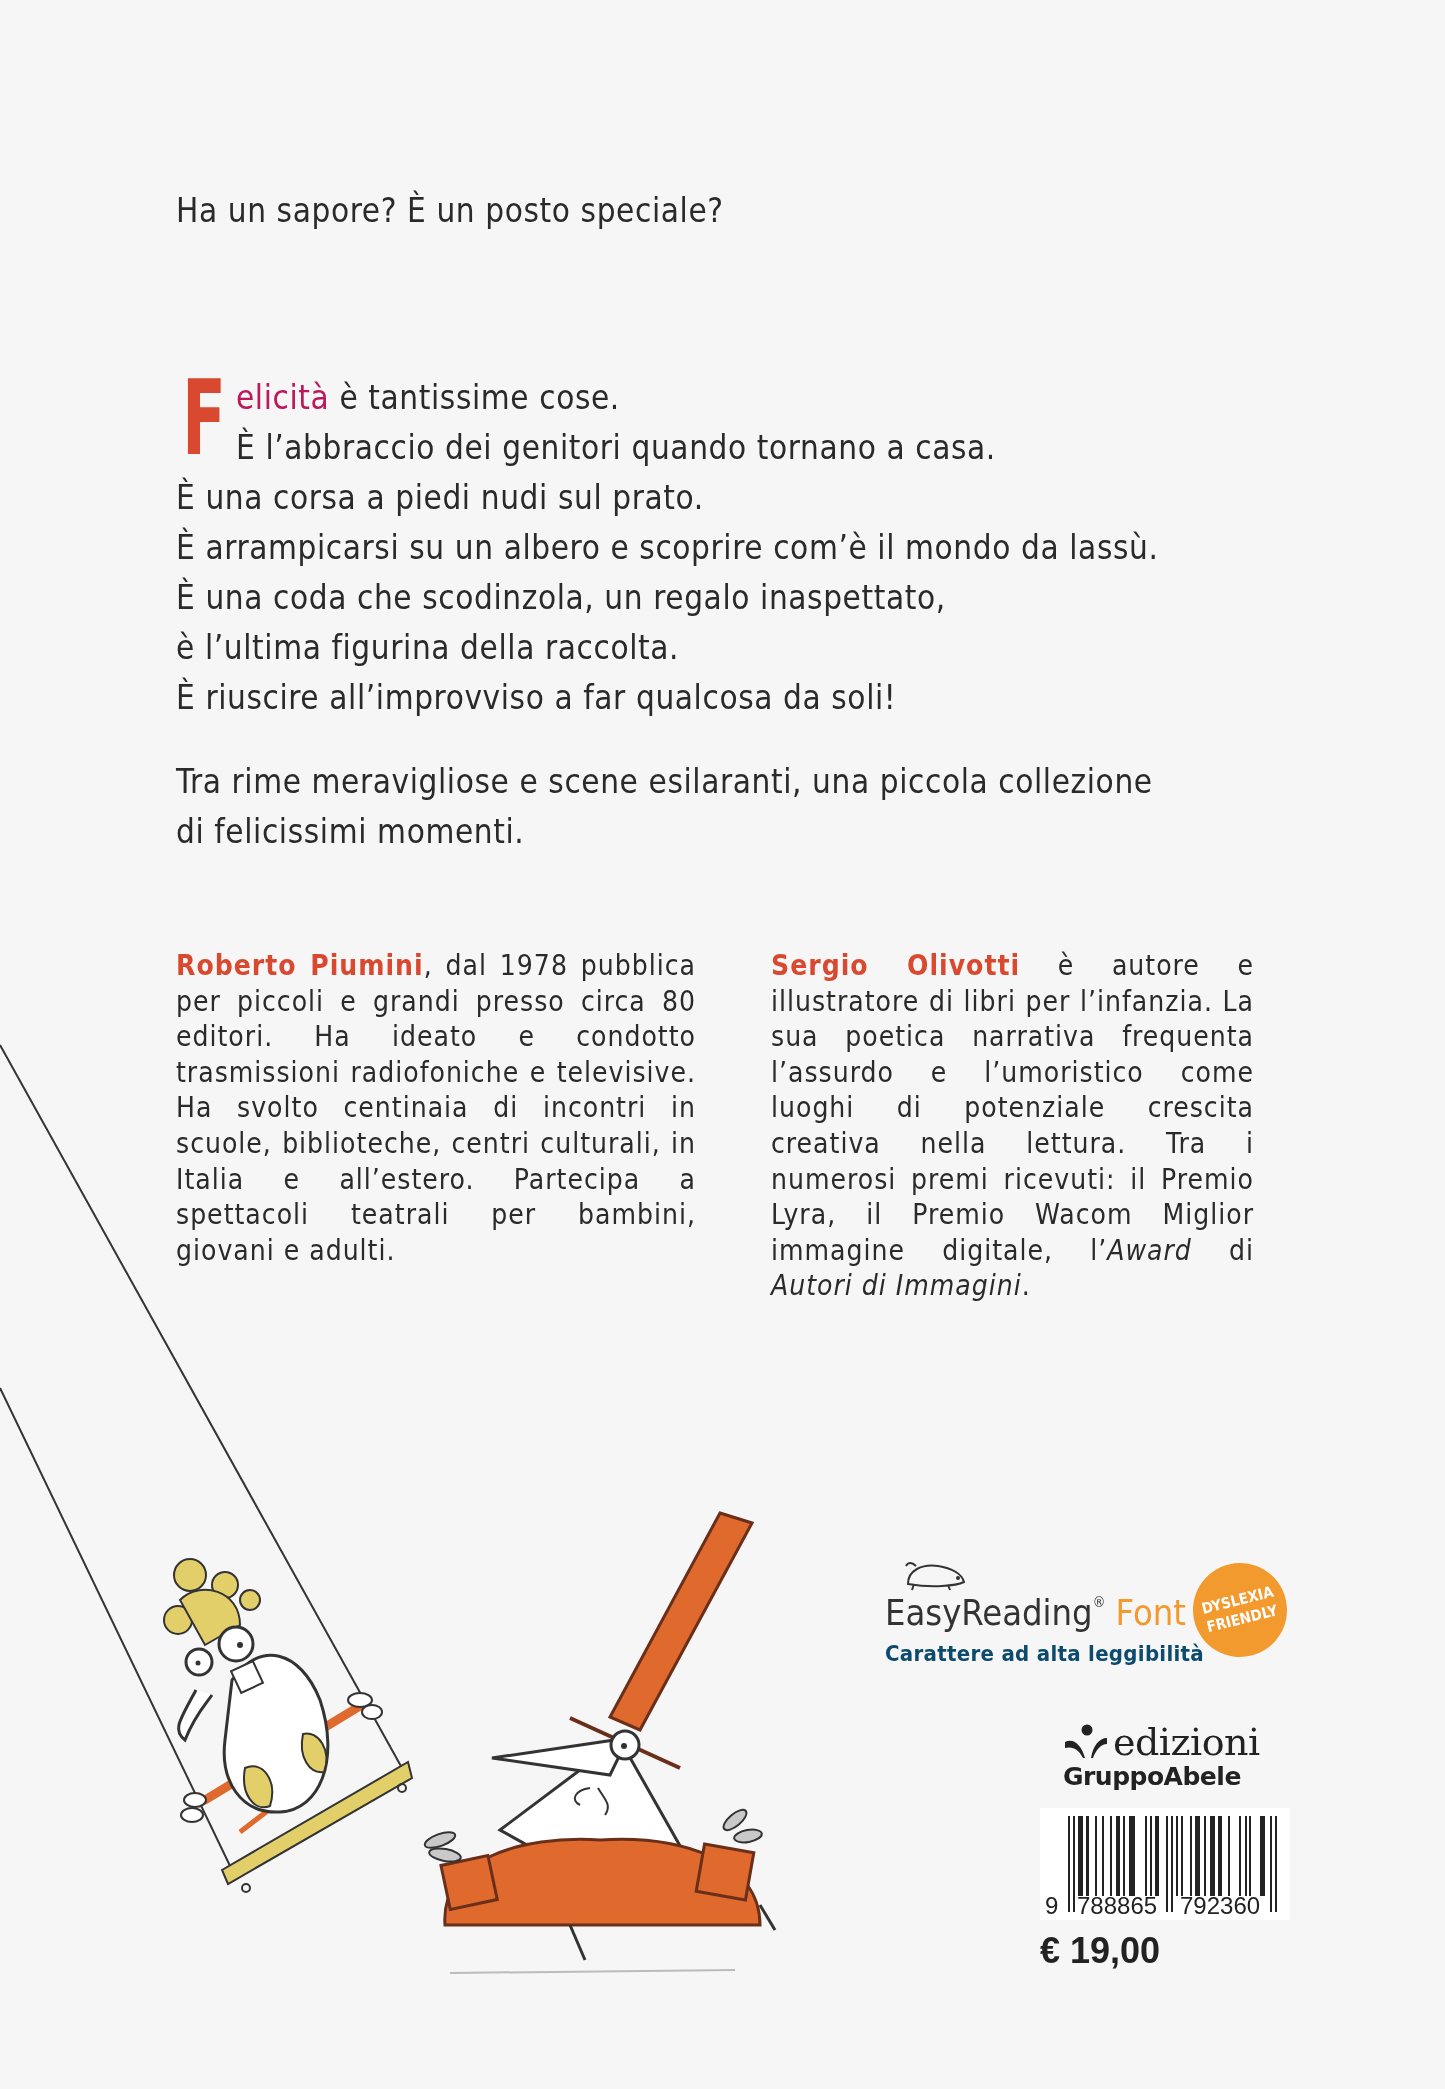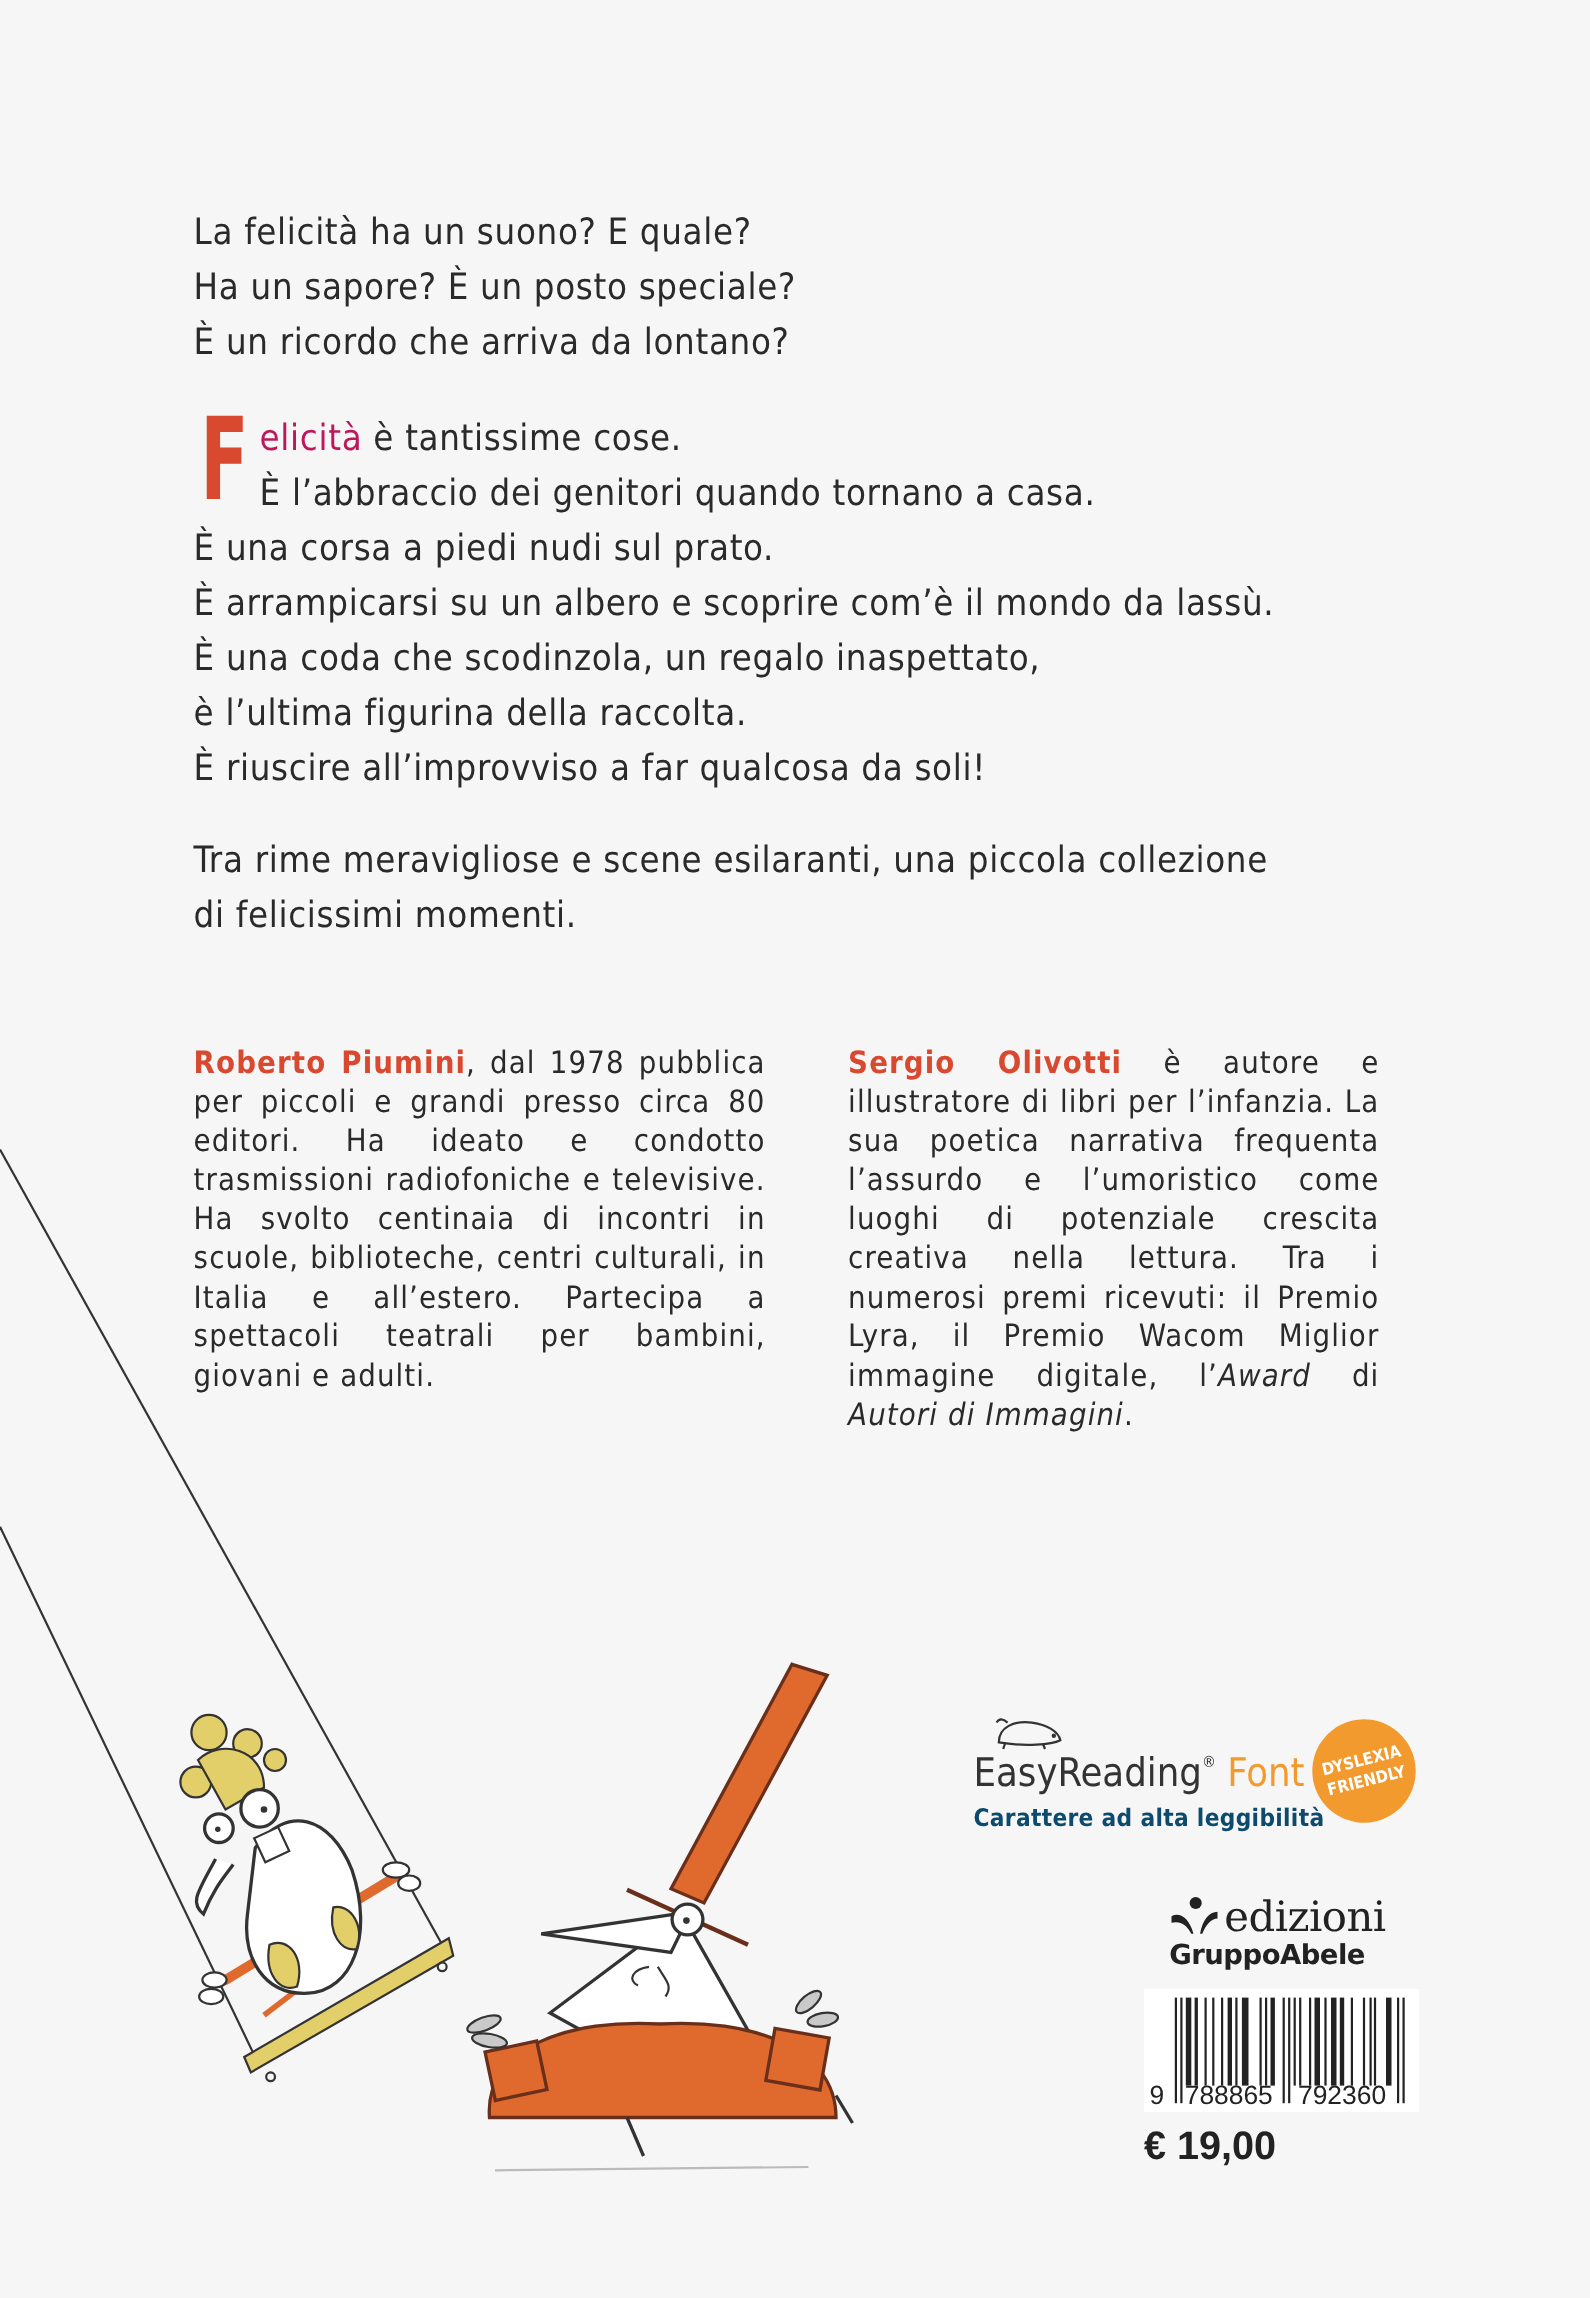--- a/index.html
+++ b/index.html
@@ -140,23 +140,21 @@
       <ellipse cx="735" cy="1820" rx="14" ry="6" transform="rotate(-40 735 1820)"></ellipse>
       <ellipse cx="748" cy="1836" rx="14" ry="6" transform="rotate(-10 748 1836)"></ellipse>
     </g>
     <line x1="570" y1="1925" x2="585" y2="1960" stroke="#333" stroke-width="3"></line>
     <line x1="760" y1="1905" x2="775" y2="1930" stroke="#333" stroke-width="3"></line>
     <line x1="450" y1="1973" x2="735" y2="1970" stroke="#bbb" stroke-width="2"></line>
   </g>
 </svg>
 
 <div class="intro">
-  <span class="line">La felicità ha un suono? E quale?</span>
   <span class="line">Ha un sapore? È un posto speciale?</span>
-  <span class="line">È un ricordo che arriva da lontano?</span>
 </div>
 
 <div class="dropcap">F</div>
 <div class="para">
   <span class="line first-indent"><span class="accent">elicità</span><span> è tantissime cose.</span></span>
   <span class="line first-indent">È l’abbraccio dei genitori quando tornano a casa.</span>
   <span class="line">È una corsa a piedi nudi sul prato.</span>
   <span class="line">È arrampicarsi su un albero e scoprire com’è il mondo da lassù.</span>
   <span class="line">È una coda che scodinzola, un regalo inaspettato,</span>
   <span class="line">è l’ultima figurina della raccolta.</span>

